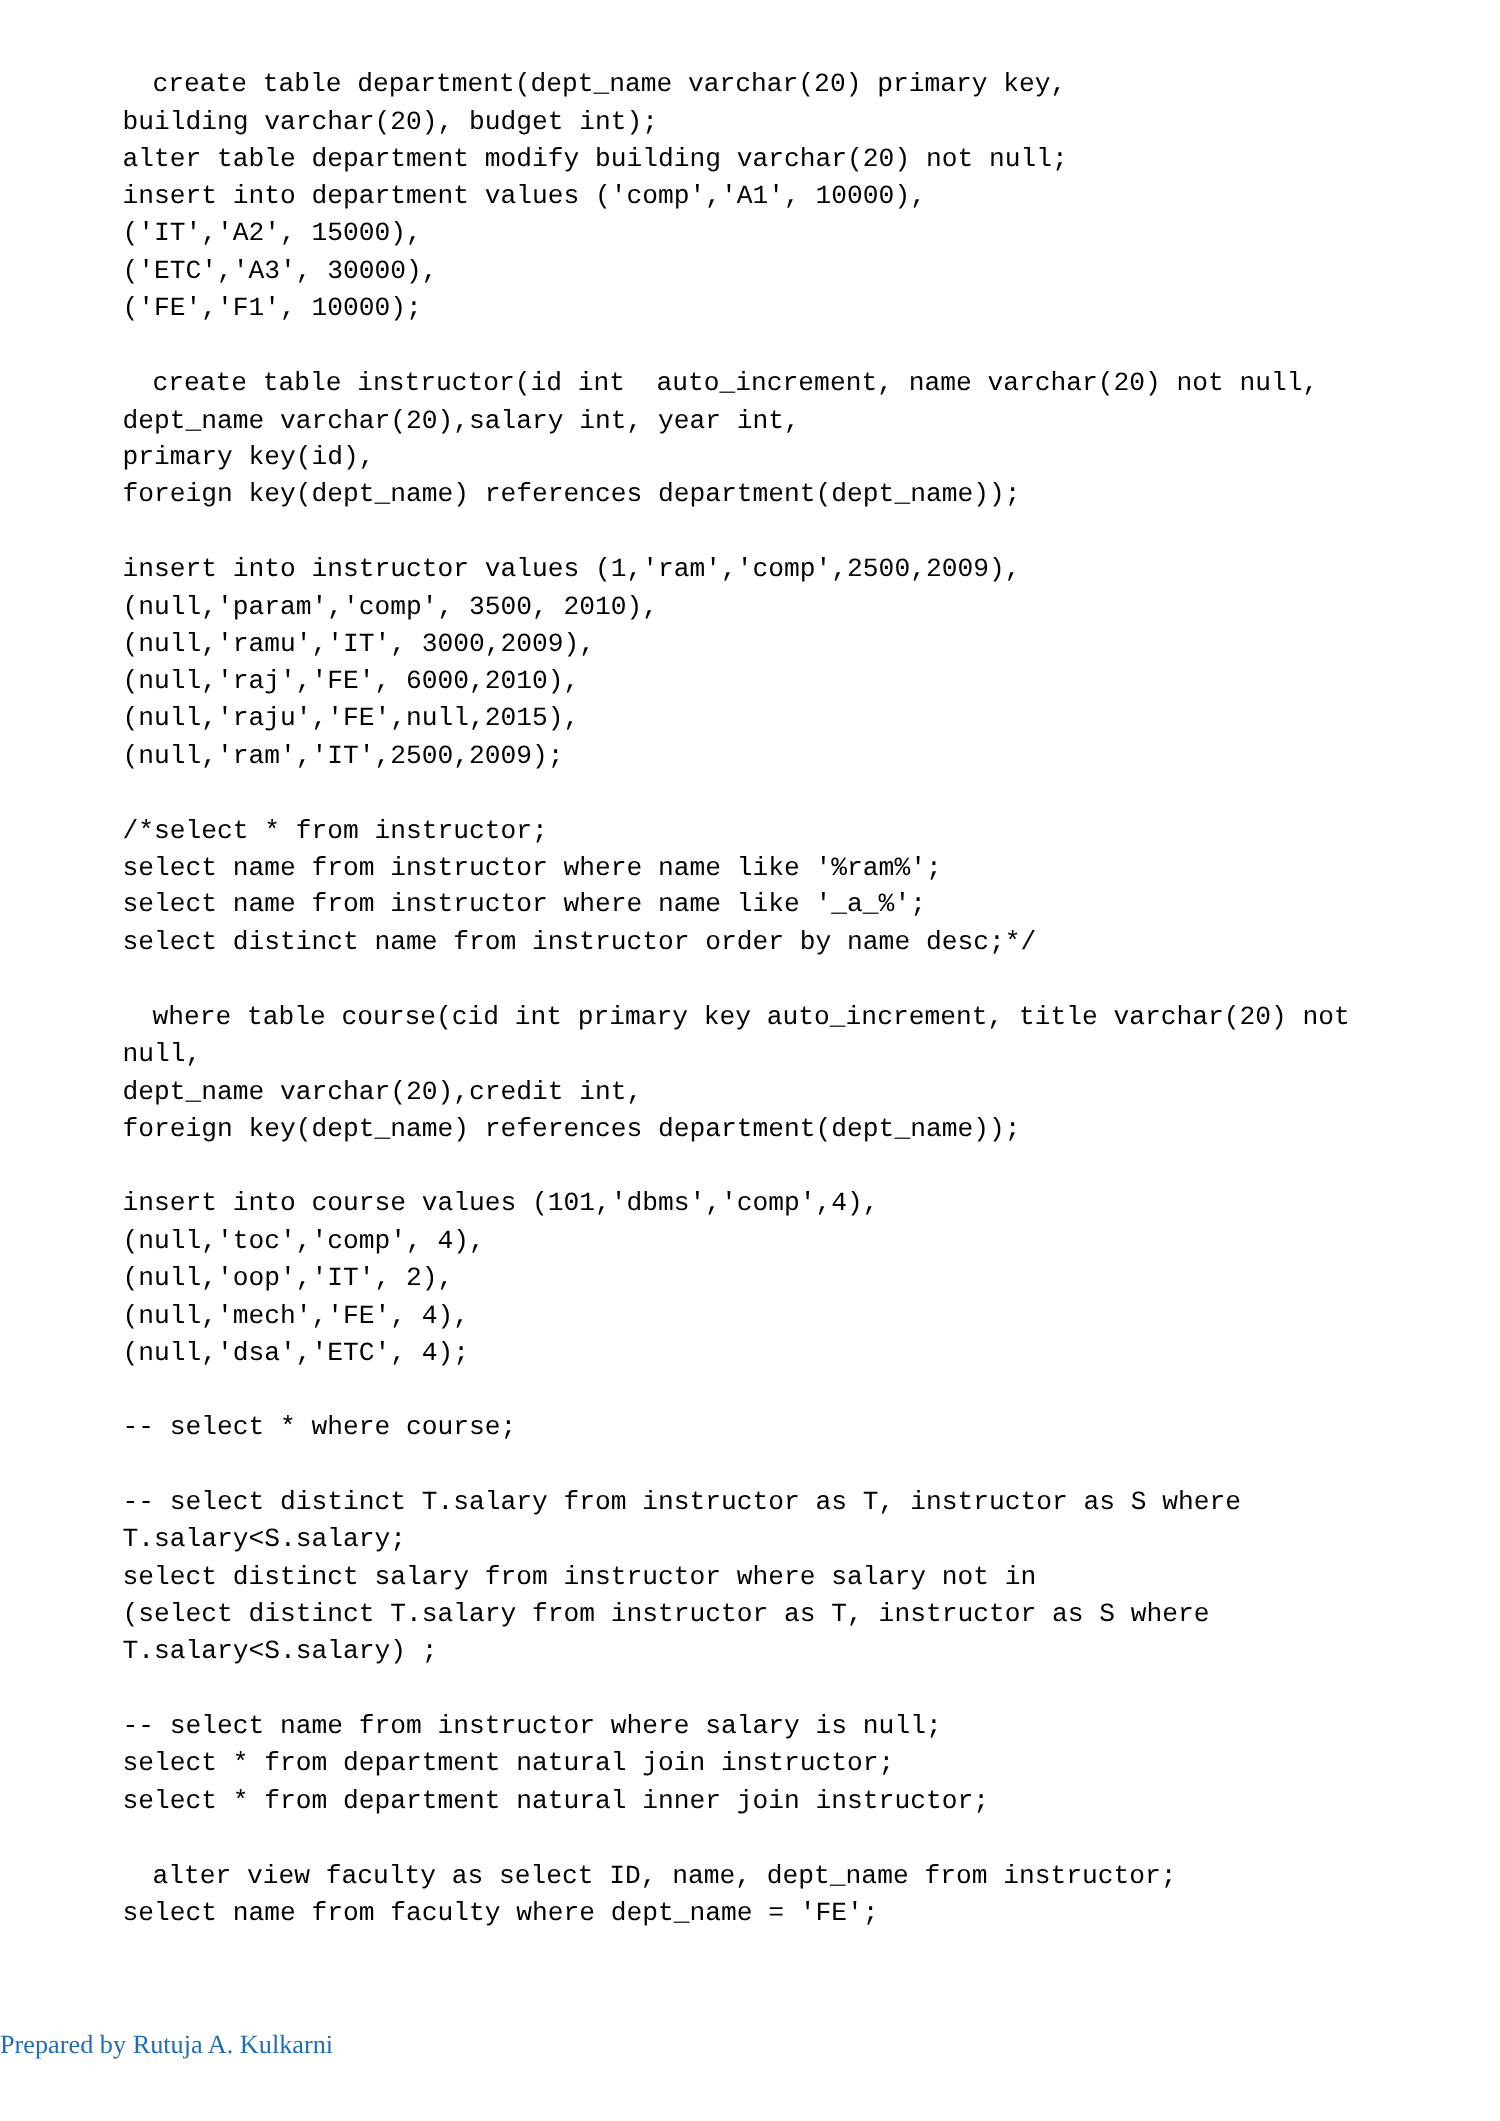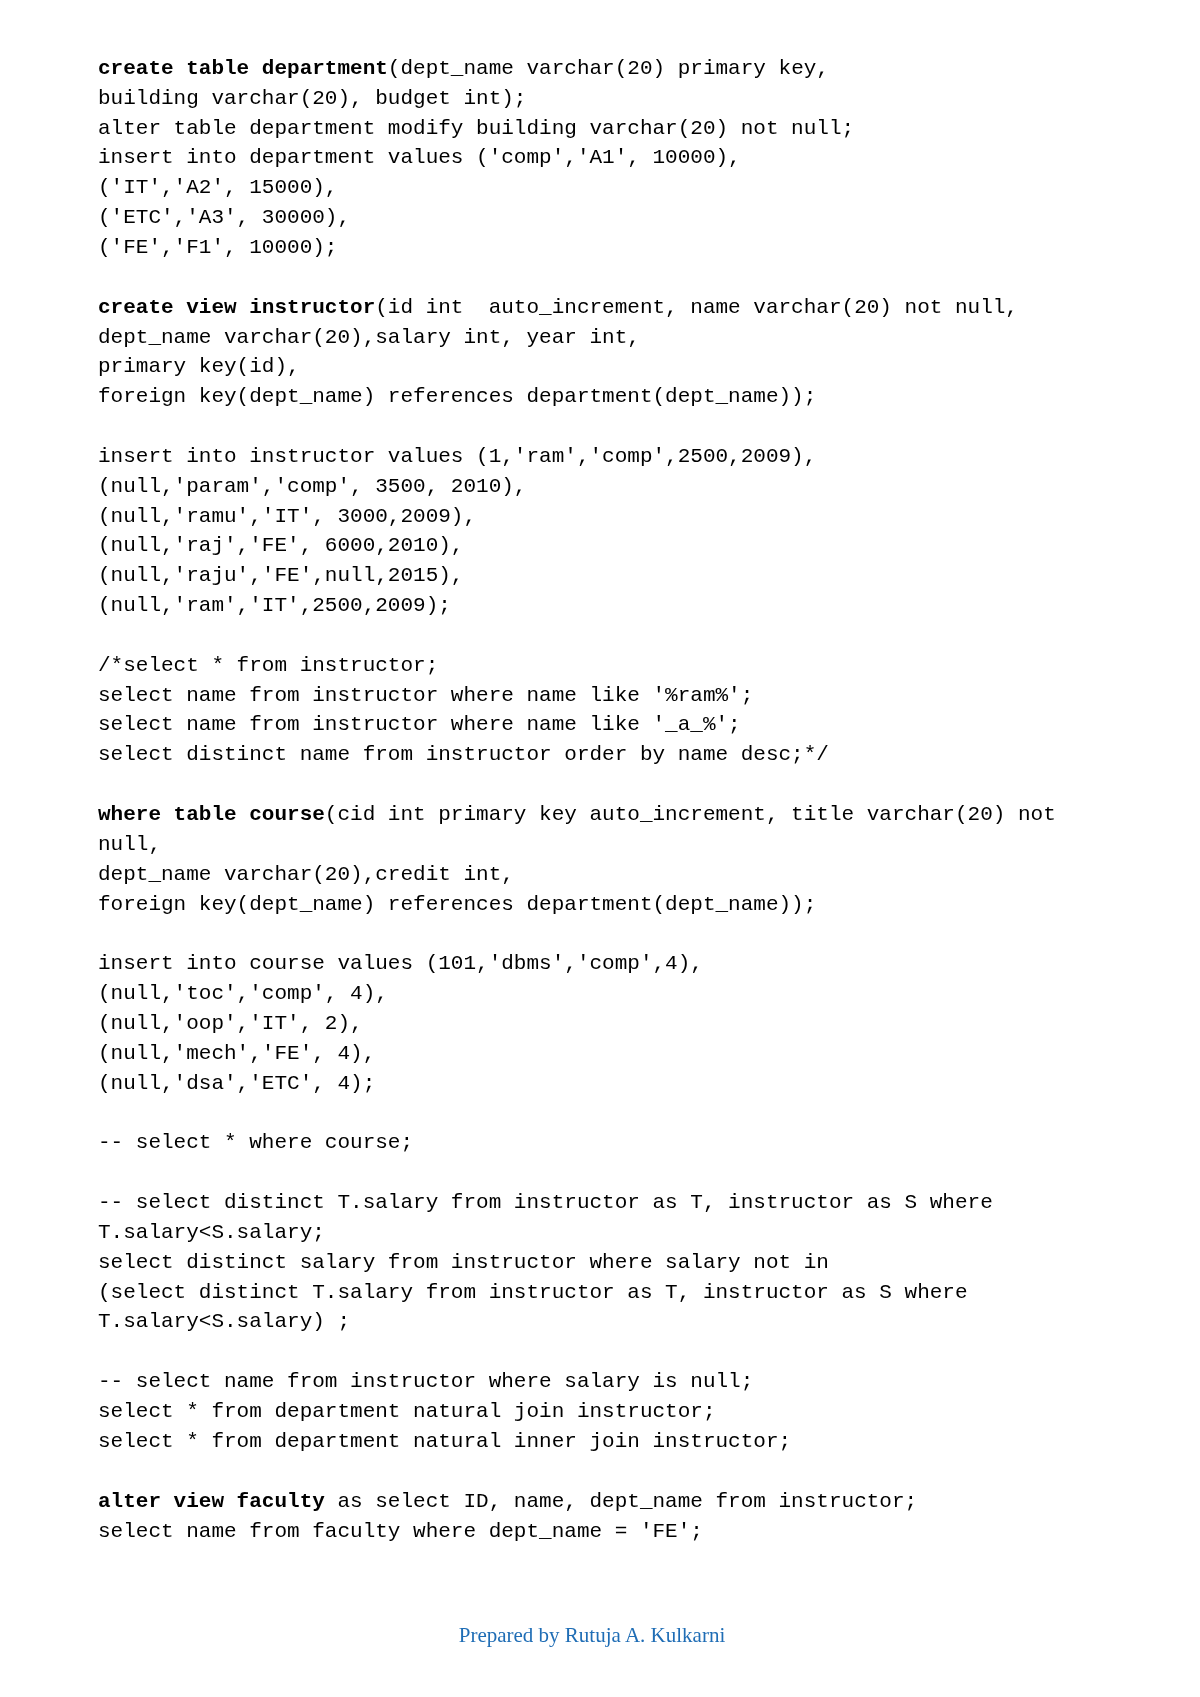--- a/index.html
+++ b/index.html
@@ -16,28 +16,29 @@
       line-height: 1.42;
       color: #000000;
       padding: 54px 98px 40px 98px;
       position: relative;
     }
     .code-block {
       white-space: pre-wrap;
       word-wrap: break-word;
     }
     .bold {
-      font-weight: bold;
+      font-weight: normal;
+      margin-left: 24px;
     }
     .footer {
       position: absolute;
       bottom: 48px;
       left: 0;
       right: 16px;
-      text-align: center;
+      text-align: left;
       font-family: "Times New Roman", Times, serif;
       font-size: 21px;
       color: #1f6db5;
       line-height: 1.35;
     }
     .para {
       margin-bottom: 30px;
     }
     .para:last-of-type {
       margin-bottom: 0;
@@ -47,21 +48,21 @@
 <body>
 
 <div class="code-block para"><span class="bold">create table department</span><span>(dept_name varchar(20) primary key,
 building varchar(20), budget int);
 alter table department modify building varchar(20) not null;
 insert into department values ('comp','A1', 10000),
 ('IT','A2', 15000),
 ('ETC','A3', 30000),
 ('FE','F1', 10000);</span></div>
 
-<div class="code-block para"><span class="bold">create view instructor</span><span>(id int  auto_increment, name varchar(20) not null,
+<div class="code-block para"><span class="bold">create table instructor</span><span>(id int  auto_increment, name varchar(20) not null,
 dept_name varchar(20),salary int, year int,
 primary key(id),
 foreign key(dept_name) references department(dept_name));</span></div>
 
 <div class="code-block para"><span>insert into instructor values (1,'ram','comp',2500,2009),
 (null,'param','comp', 3500, 2010),
 (null,'ramu','IT', 3000,2009),
 (null,'raj','FE', 6000,2010),
 (null,'raju','FE',null,2015),
 (null,'ram','IT',2500,2009);</span></div>

